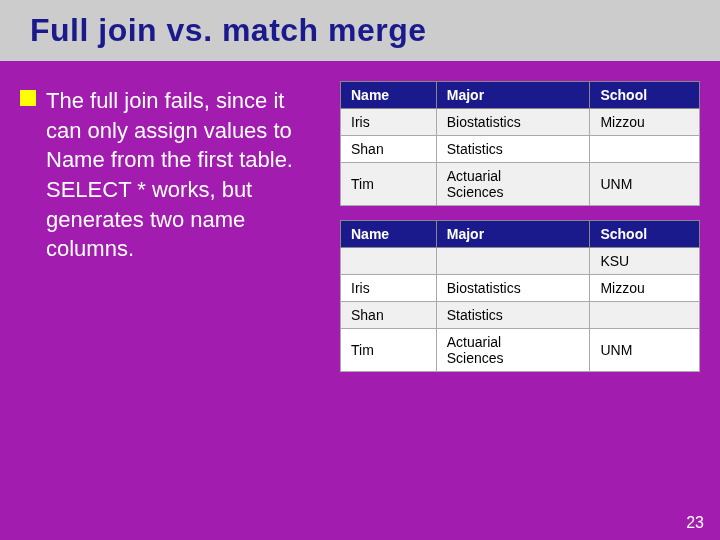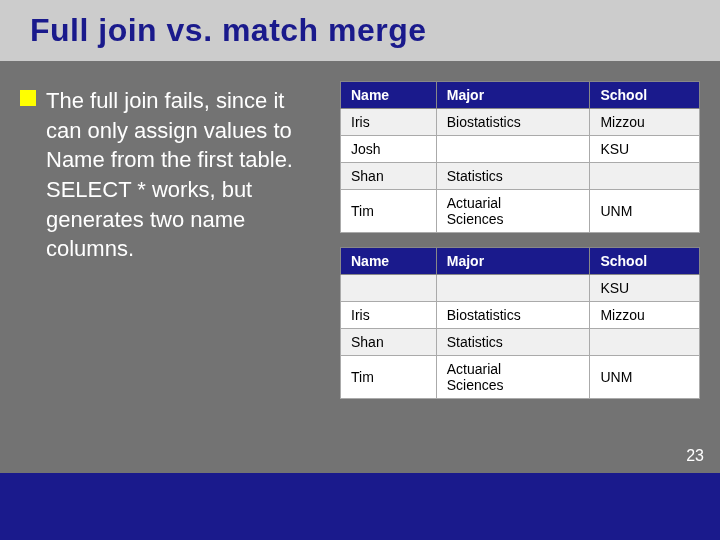--- a/index.html
+++ b/index.html
@@ -7,22 +7,22 @@
       width: 720px;
       height: 540px;
       background: #1a1a8c;
       font-family: Arial, sans-serif;
       overflow: hidden;
       position: relative;
     }
 
     .slide {
       width: 720px;
-      height: 473px;
-      background: #737373;
+      height: 540px;
+      background: #a21caf;
       position: relative;
     }
 
     .title-area {
       background: #cccccc;
       margin: 0;
       padding: 12px 30px 12px 30px;
       position: relative;
     }
 
@@ -145,25 +145,20 @@
             <th>School</th>
           </tr>
         </thead>
         <tbody id="table1-body">
         <tr>
               <td>Iris</td>
               <td>Biostatistics</td>
               <td>Mizzou</td>
             </tr>
             <tr>
-              <td>Josh</td>
-              <td></td>
-              <td>KSU</td>
-            </tr>
-            <tr>
               <td>Shan</td>
               <td>Statistics</td>
               <td></td>
             </tr>
             <tr>
               <td>Tim</td>
               <td>Actuarial<br>Sciences</td>
               <td>UNM</td>
             </tr>
           </tbody>

